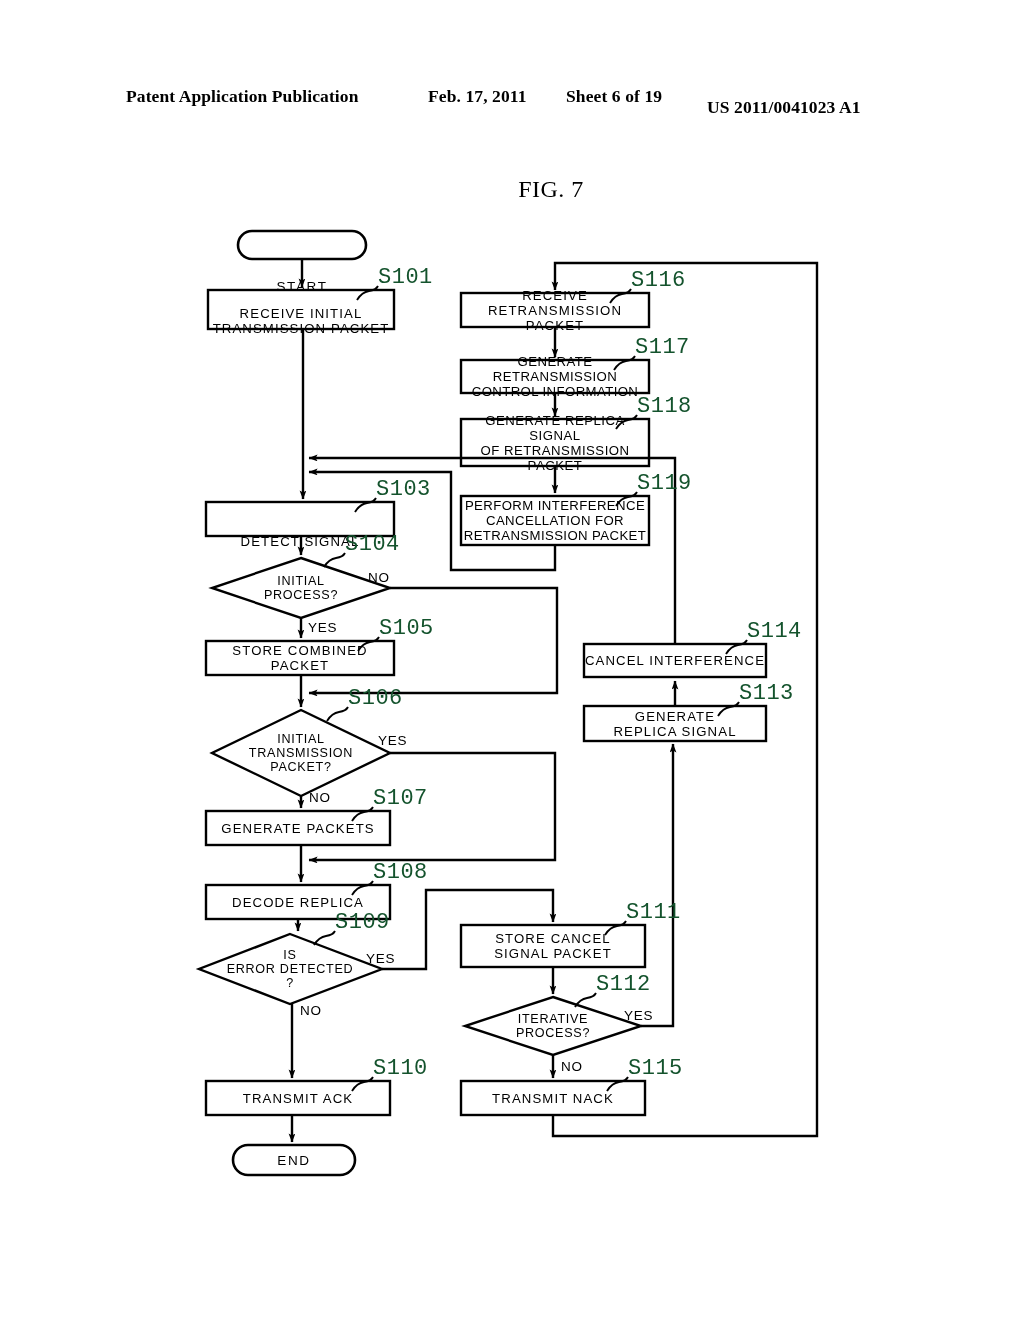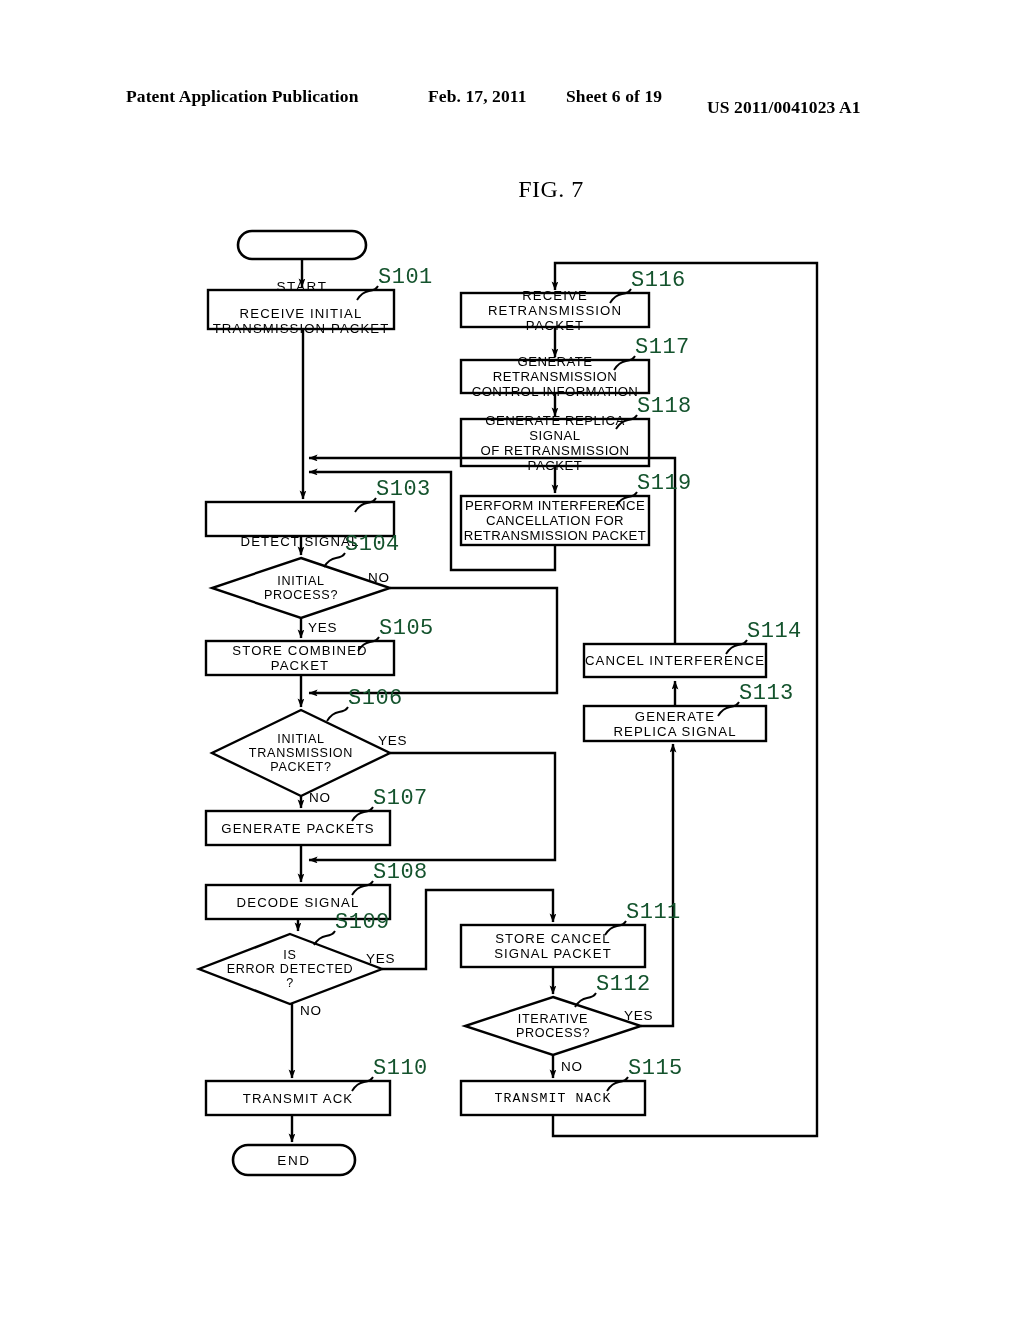--- a/index.html
+++ b/index.html
@@ -241,21 +241,21 @@
 PROCESS?</div>
 
   <div class="node-label" style="left:206px; top:641px; width:188px; height:34px;">STORE  COMBINED  PACKET</div>
 
   <div class="node-label dec-label" style="left:223px; top:729px; width:156px; height:48px;">INITIAL
 TRANSMISSION
 PACKET?</div>
 
   <div class="node-label" style="left:206px; top:811px; width:184px; height:34px;">GENERATE  PACKETS</div>
 
-  <div class="node-label" style="left:206px; top:885px; width:184px; height:34px;">DECODE  SIGNAL</div>
+  <div class="node-label" style="left:206px; top:885px; width:184px; height:34px;">DECODE  REPLICA</div>
 
   <div class="node-label dec-label" style="left:212px; top:946px; width:156px; height:46px;">IS
 ERROR  DETECTED
 ?</div>
 
   <div class="node-label" style="left:206px; top:1081px; width:184px; height:34px;">TRANSMIT  ACK</div>
 
   <div class="node-label term-label" style="left:233px; top:1145px; width:122px; height:30px;">END</div>
 
   <div class="node-label" style="left:461px; top:293px; width:188px; height:34px;">RECEIVE
@@ -276,21 +276,21 @@
 
   <div class="node-label" style="left:584px; top:706px; width:182px; height:35px;border-radius:12px;">GENERATE
 REPLICA  SIGNAL</div>
 
   <div class="node-label" style="left:461px; top:925px; width:184px; height:42px;">STORE  CANCEL
 SIGNAL  PACKET</div>
 
   <div class="node-label dec-label" style="left:484px; top:1004px; width:138px; height:44px;">ITERATIVE
 PROCESS?</div>
 
-  <div class="node-label" style="left:461px; top:1081px; width:184px; height:34px;font-family:Liberation Mono, monospace;">TRANSMIT  NACK</div>
+  <div class="node-label" style="left:461px; top:1081px; width:184px; height:34px;">TRANSMIT  NACK</div>
 </div>
 
 <div id="step-tags">
   <div class="step-tag" style="left:378px; top:265px;">S101</div>
   <div class="step-tag" style="left:376px; top:477px;">S103</div>
   <div class="step-tag" style="left:345px; top:532px;">S104</div>
   <div class="step-tag" style="left:379px; top:616px;">S105</div>
   <div class="step-tag" style="left:348px; top:686px;">S106</div>
   <div class="step-tag" style="left:373px; top:786px;">S107</div>
   <div class="step-tag" style="left:373px; top:860px;">S108</div>

